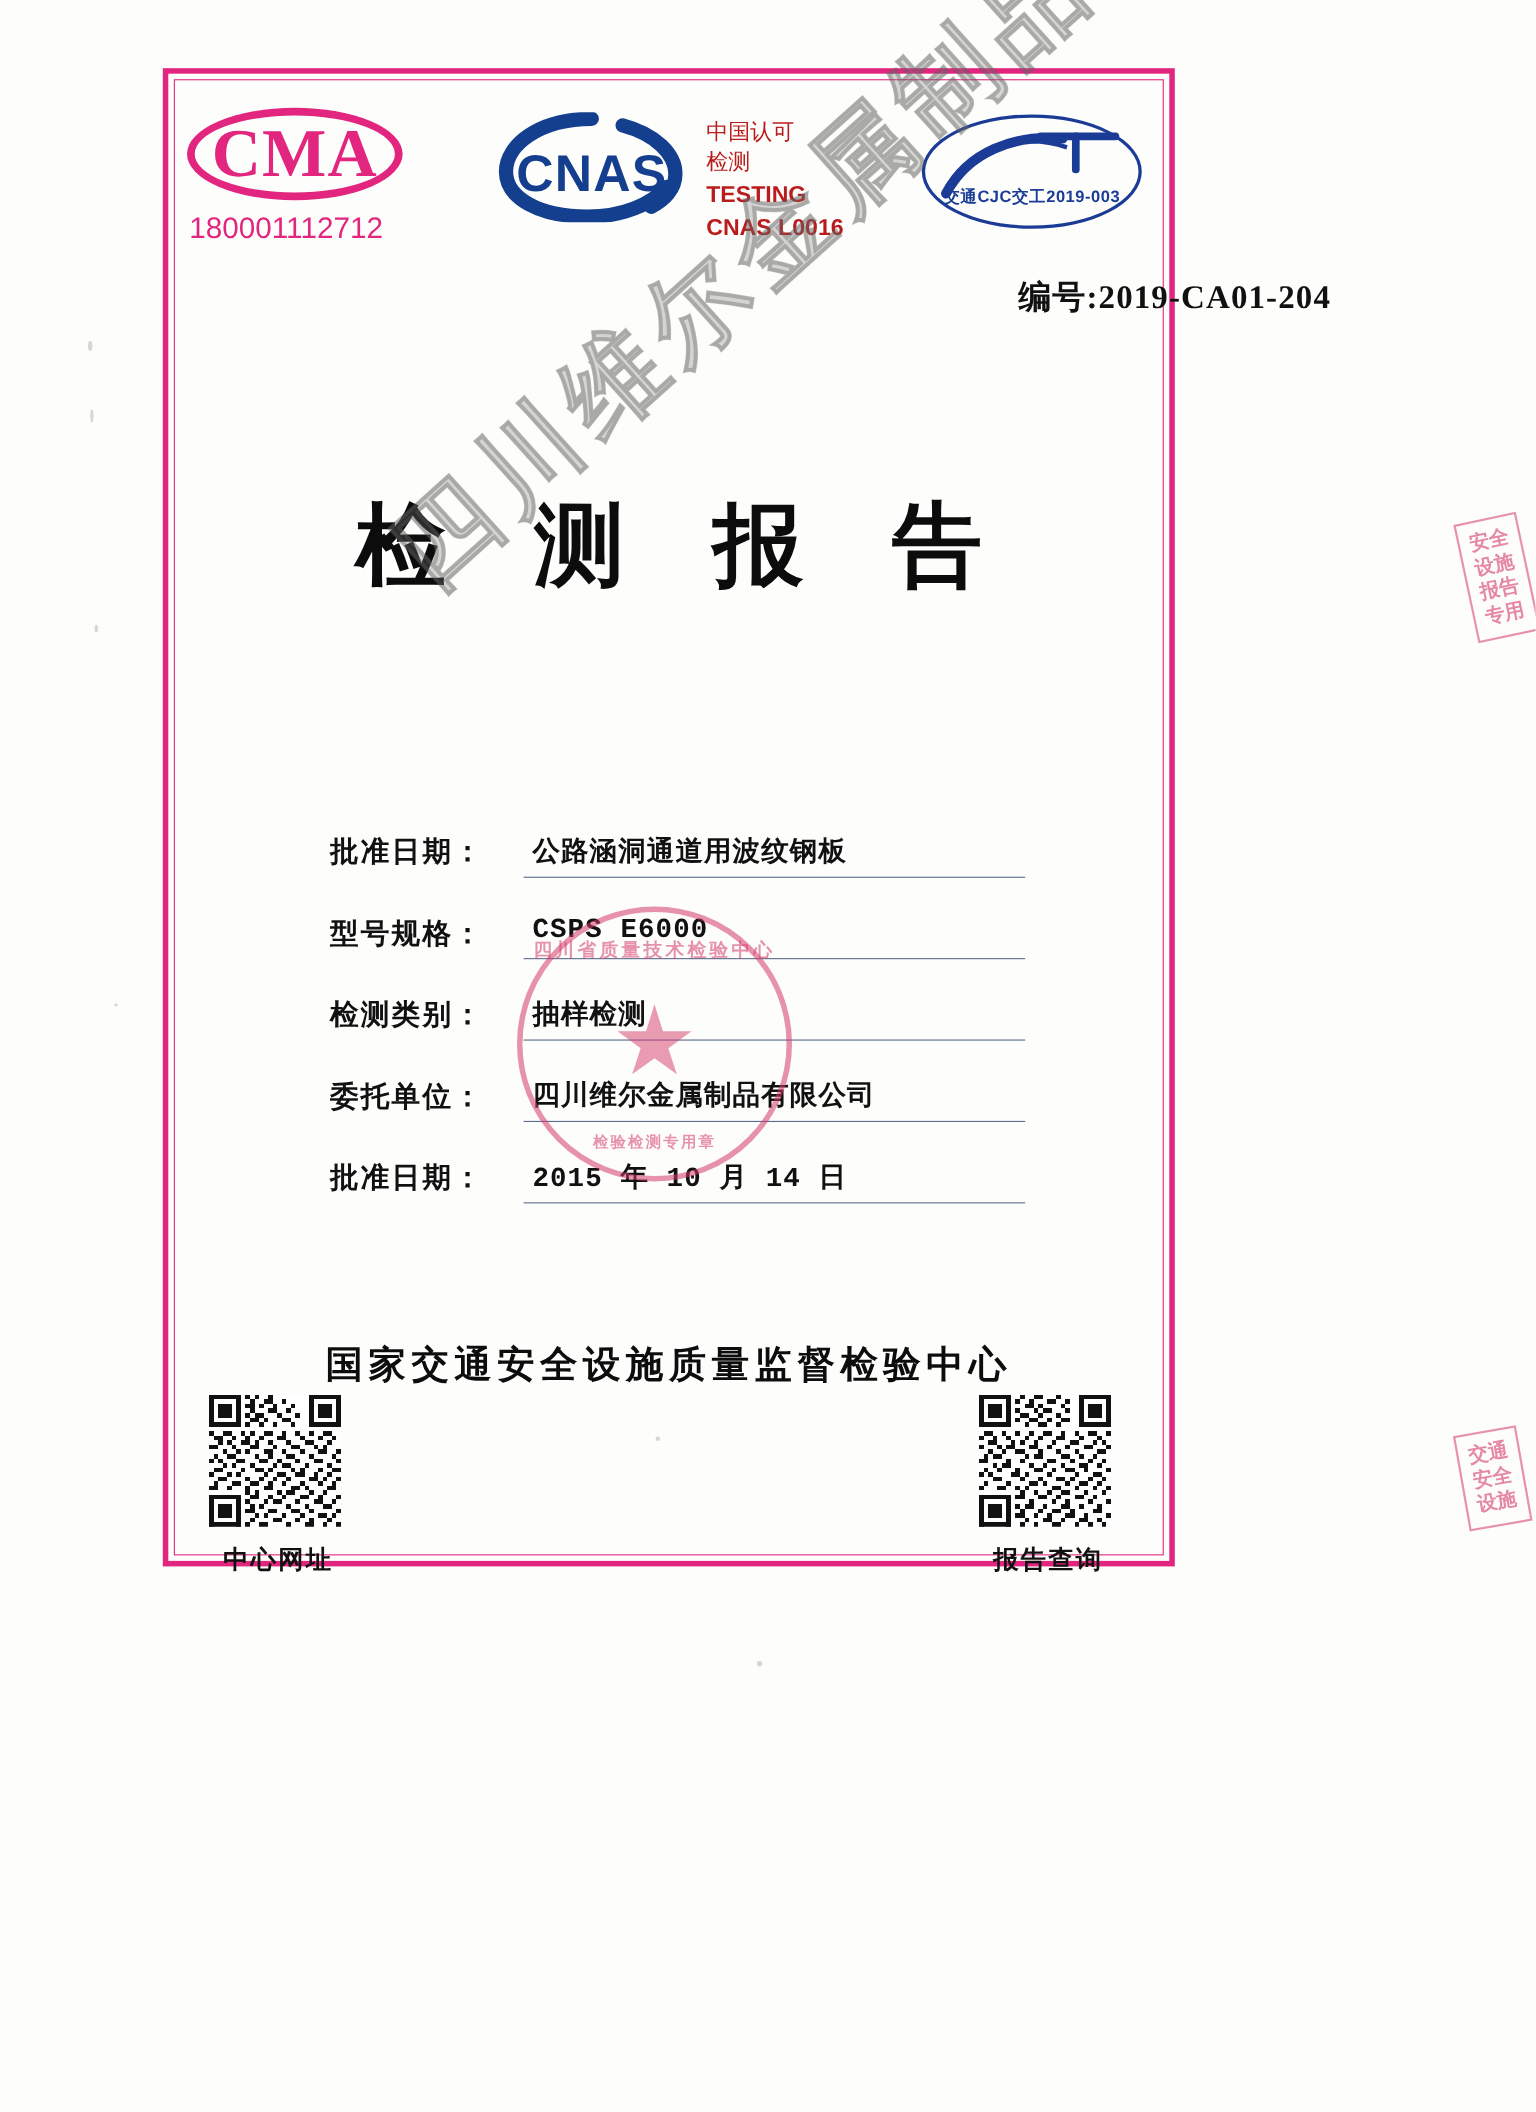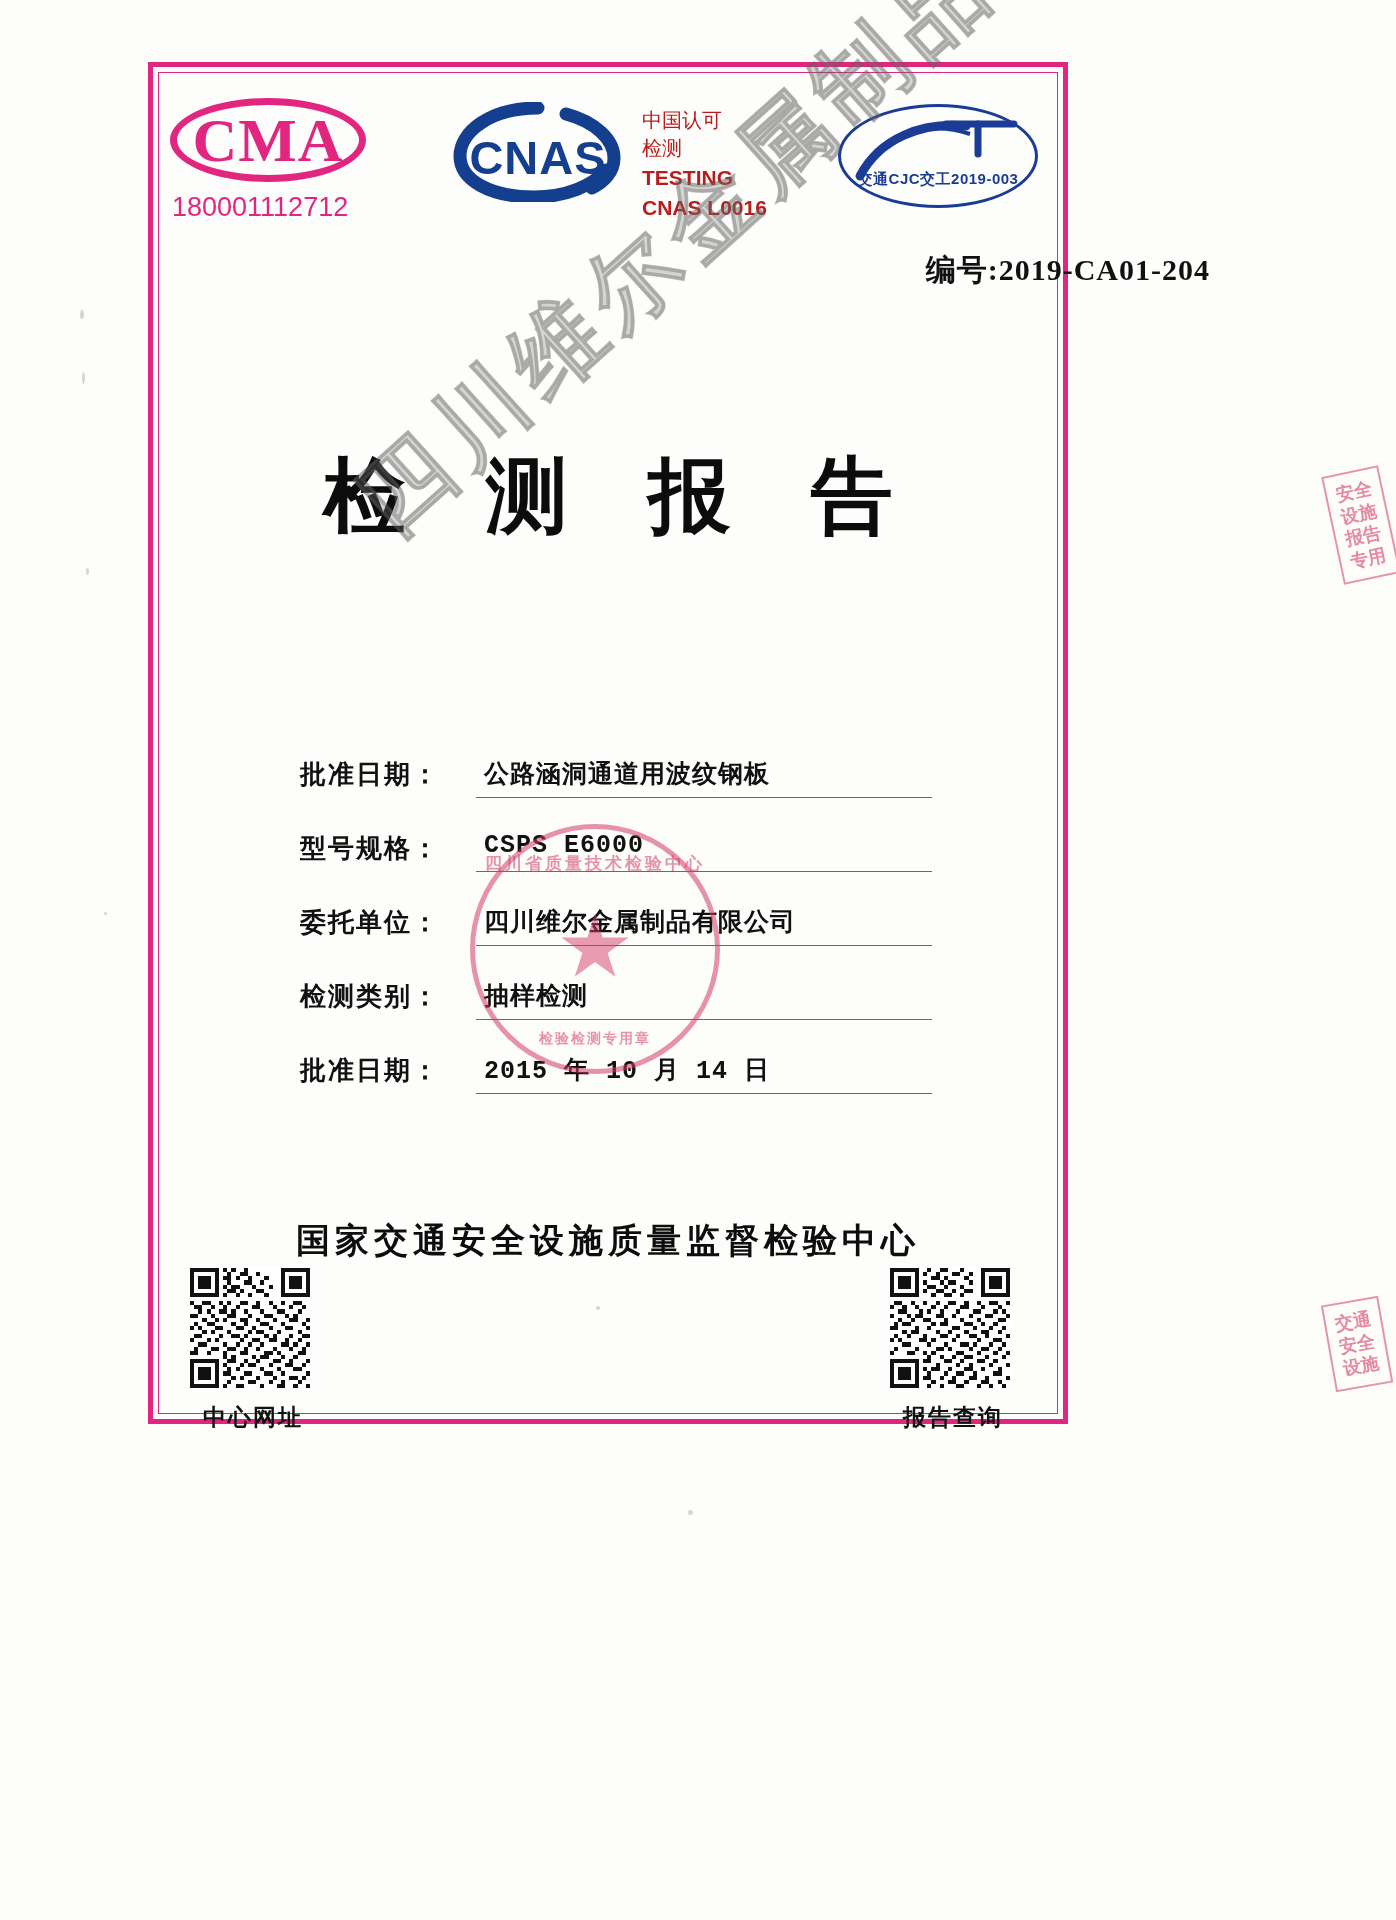--- a/index.html
+++ b/index.html
@@ -401,26 +401,26 @@
   <div class="fields">
     <div class="field-row">
       <div class="field-label">批准日期：</div>
       <div class="field-value">公路涵洞通道用波纹钢板</div>
     </div>
     <div class="field-row">
       <div class="field-label">型号规格：</div>
       <div class="field-value">CSPS E6000</div>
     </div>
     <div class="field-row">
+      <div class="field-label">检测类别：</div>
+      <div class="field-value">抽样检测</div>
+    </div>
+    <div class="field-row">
       <div class="field-label">委托单位：</div>
       <div class="field-value">四川维尔金属制品有限公司</div>
-    </div>
-    <div class="field-row">
-      <div class="field-label">检测类别：</div>
-      <div class="field-value">抽样检测</div>
     </div>
     <div class="field-row">
       <div class="field-label">批准日期：</div>
       <div class="field-value">2015 年 10 月 14 日</div>
     </div>
   </div>
 
   <div class="stamp">
     <div class="stamp-circle"></div>
     <div class="stamp-star"></div>

